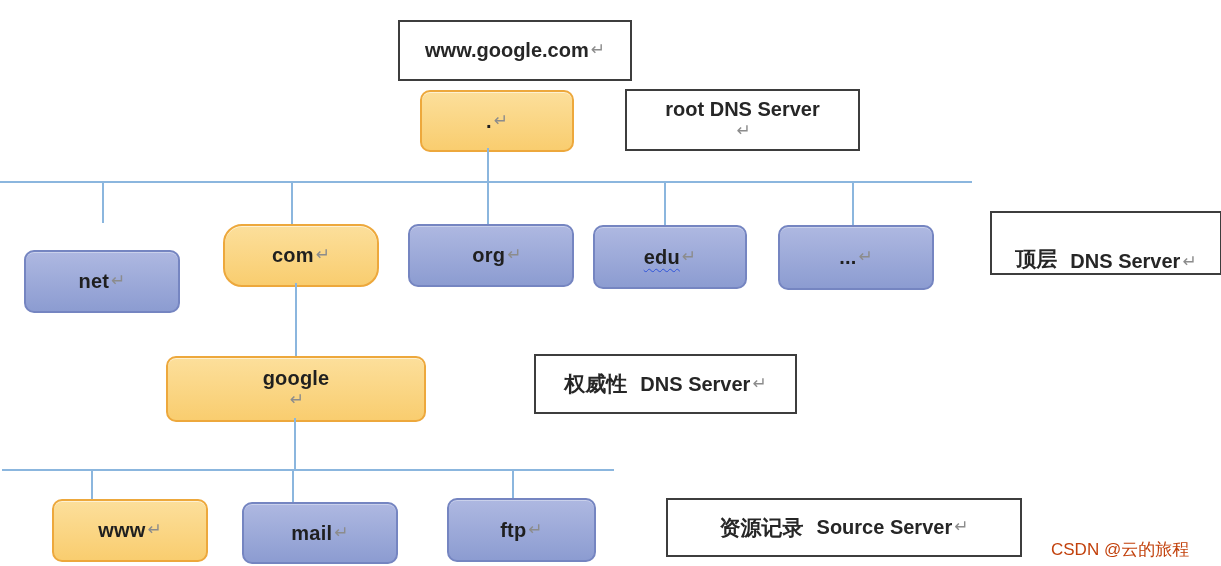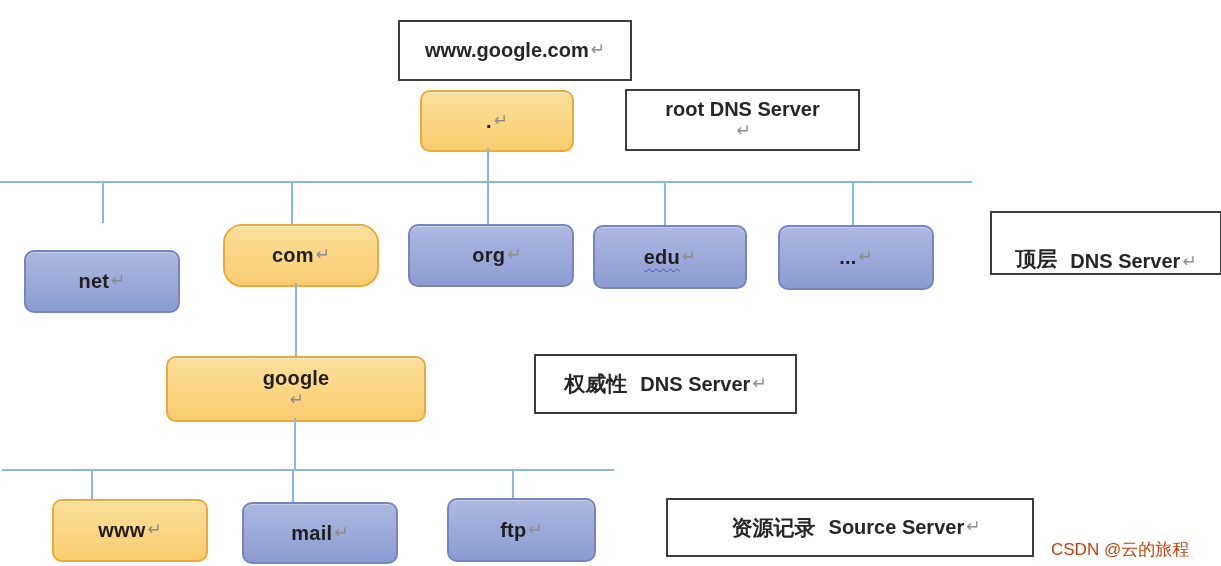--- a/index.html
+++ b/index.html
@@ -122,21 +122,21 @@
   </div>
   <div class="node blue" style="left:242px;top:502px;width:152px;height:58px;">
     <span>mail</span>
       <span class="ret">↵</span>
   </div>
   <div class="node blue" style="left:447px;top:498px;width:145px;height:60px;">
     <span>ftp</span>
       <span class="ret">↵</span>
   </div>
 
-  <div class="labelbox" style="left:666px;top:498px;width:352px;height:55px;padding-left:12px;">
+  <div class="labelbox" style="left:666px;top:498px;width:352px;height:55px;">
     <span class="cap-zh">资源记录</span>
       <span>Source Server</span>
       <span class="ret">↵</span>
   </div>
 
   <div class="watermark" style="left:1051px;top:538px;">CSDN @云的旅程</div>
 
 </div>
 
 </body></html>

